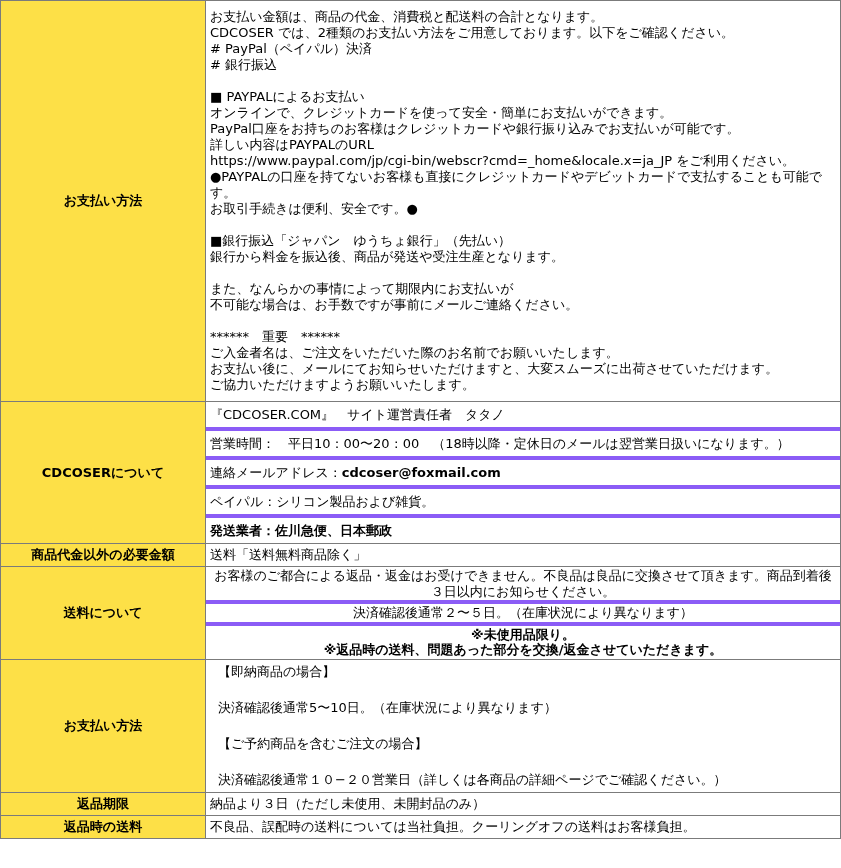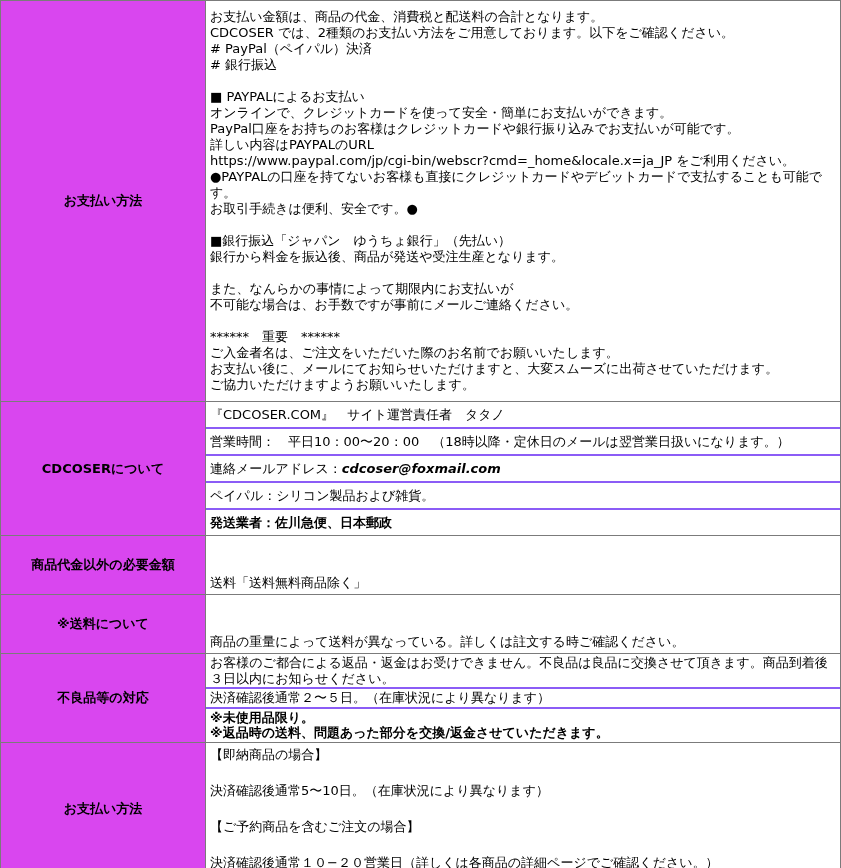--- a/index.html
+++ b/index.html
@@ -13,49 +13,49 @@
     width: 841px;
     border-collapse: collapse;
     table-layout: fixed;
   }
   th, td {
     border: 1px solid #7b7b7b;
     font-size: 13px;
   }
   th {
     width: 196px;
-    background: #d946ef;
+    background: #fde047;
     font-weight: bold;
     text-align: center;
     vertical-align: middle;
     padding: 2px 4px;
   }
   td {
     background: #ffffff;
     vertical-align: middle;
     padding: 0;
   }
   .pre {
     white-space: pre-wrap;
     word-break: break-all;
     line-height: 16px;
     padding: 8px 4px;
   }
-  .pre.loose { line-height: 18px; padding: 3px 4px; }
+  .pre.loose { line-height: 18px; padding: 3px 12px; }
   .subrow {
-    border-bottom: 2px solid #8b5cf6;
+    border-bottom: 4px solid #8b5cf6;
     padding: 4px;
     line-height: 17px;
     white-space: pre-wrap;
     word-break: break-all;
   }
   td .subrow:last-child { border-bottom: 0; font-weight: bold; }
-  .subrow.tight { padding: 1px 4px; line-height: 15.5px; }
-  .single { padding: 3px 4px; line-height: 16px; white-space: pre-wrap; word-break: break-all; margin-top: 36px; }
-  .bold { font-weight: bold; font-style: italic; }
+  .subrow.tight { padding: 1px 4px; line-height: 15.5px; text-align: center; }
+  .single { padding: 3px 4px; line-height: 16px; white-space: pre-wrap; word-break: break-all; }
+  .bold { font-weight: bold; }
 </style>
 </head>
 <body>
 
 <table class="shop">
   <tbody>
       <tr>
     <th>お支払い方法</th>
     <td>
       <div class="pre">お支払い金額は、商品の代金、消費税と配送料の合計となります。
@@ -95,29 +95,23 @@
     </td>
   </tr>
 
   <tr>
     <th>商品代金以外の必要金額</th>
     <td>
       <div class="single">送料「送料無料商品除く」</div>
     </td>
   </tr>
 
-  <tr>
-    <th>※送料について</th>
-    <td>
-      <div class="single">商品の重量によって送料が異なっている。詳しくは註文する時ご確認ください。</div>
-    </td>
-  </tr>
 
   <tr>
-    <th>不良品等の対応</th>
+    <th>送料について</th>
     <td>
       <div class="subrow tight">お客様のご都合による返品・返金はお受けできません。不良品は良品に交換させて頂きます。商品到着後３日以内にお知らせください。</div>
       <div class="subrow tight">決済確認後通常２〜５日。（在庫状況により異なります）</div>
       <div class="subrow tight">※未使用品限り。
 ※返品時の送料、問題あった部分を交換/返金させていただきます。</div>
     </td>
   </tr>
 
   <tr>
     <th>お支払い方法</th>
@@ -126,20 +120,26 @@
 
 決済確認後通常5〜10日。（在庫状況により異なります）
 
 【ご予約商品を含むご注文の場合】
 
 決済確認後通常１０−２０営業日（詳しくは各商品の詳細ページでご確認ください。）</div>
     </td>
   </tr>
 
 
+  <tr>
+    <th>返品期限</th>
+    <td>
+      <div class="single">納品より３日（ただし未使用、未開封品のみ）</div>
+    </td>
+  </tr>
 
   <tr>
     <th>返品時の送料</th>
     <td>
       <div class="single">不良品、誤配時の送料については当社負担。クーリングオフの送料はお客様負担。</div>
     </td>
   </tr>
 </tbody>
   </table>
 

